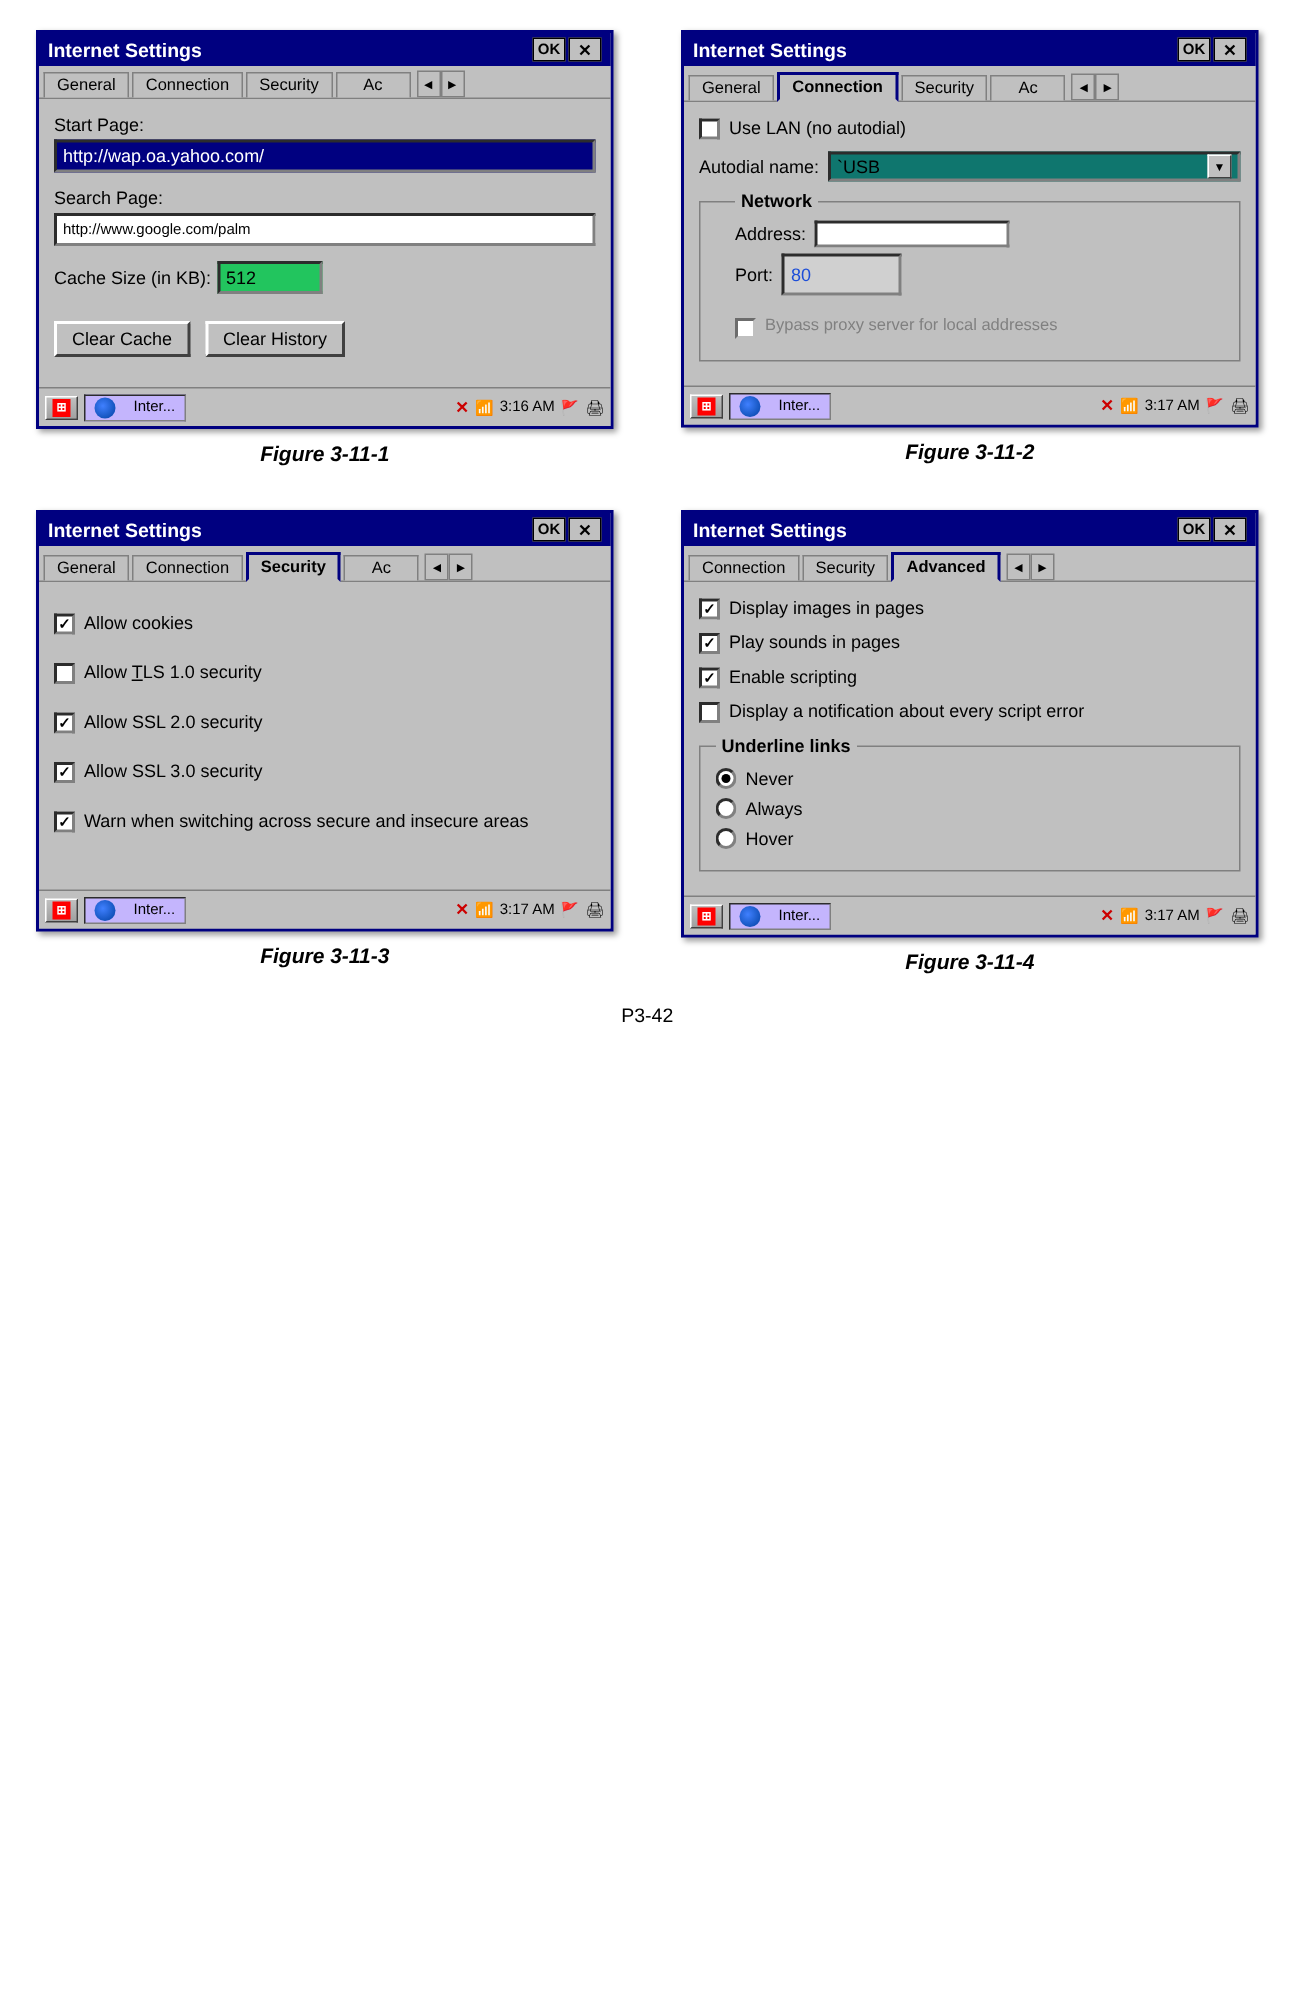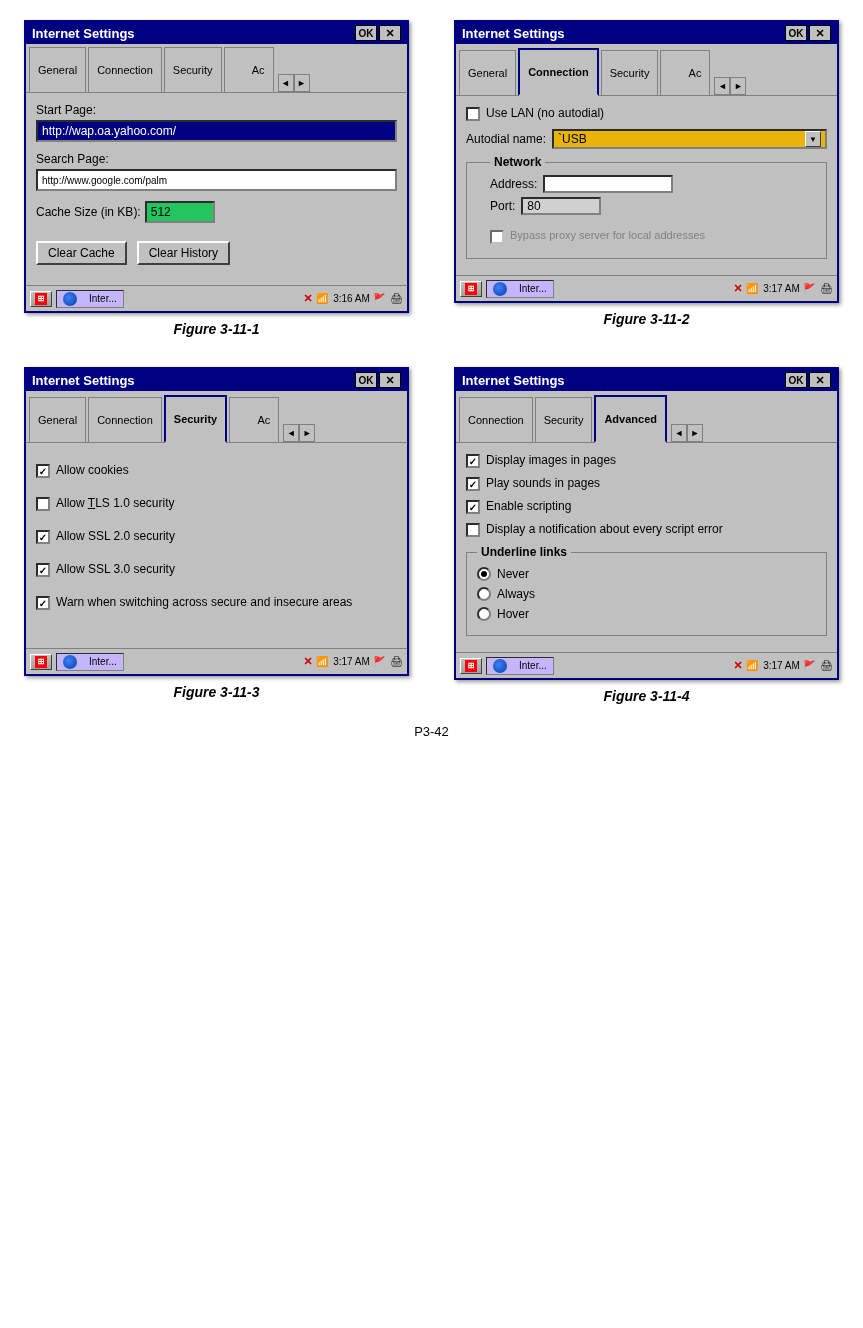--- a/index.html
+++ b/index.html
@@ -90,25 +90,25 @@
       background: #c0c0c0;
       padding: 3px 3px 0 3px;
       border-bottom: 1px solid #808080;
       gap: 2px;
     }
 
     .tab {
       background: #c0c0c0;
       border: 1px solid #808080;
       border-bottom: none;
-      padding: 16px 8px;
+      padding: 2px 8px;
       font-size: 11px;
       cursor: pointer;
       min-width: 50px;
-      text-align: right;
+      text-align: center;
     }
 
     .tab.active {
       background: #c0c0c0;
       border: 2px solid #000080;
       border-bottom: 2px solid #c0c0c0;
       font-weight: bold;
       position: relative;
       top: 1px;
       z-index: 1;
@@ -340,21 +340,21 @@
       display: flex;
       align-items: center;
       gap: 6px;
       margin-bottom: 6px;
       font-size: 12px;
     }
 
     .conn-dropdown {
       flex: 1;
       border: 2px inset #808080;
-      background: #eab308;
+      background: #0f766e;
       font-size: 12px;
       padding: 1px 4px;
       height: 20px;
       display: flex;
       align-items: center;
       justify-content: space-between;
     }
 
     .dropdown-arrow {
       background: #c0c0c0;
@@ -399,22 +399,22 @@
       padding: 1px 4px;
       height: 18px;
     }
 
     .port-input {
       width: 80px;
       border: 2px inset #808080;
       background: #d0d0d0;
       font-size: 12px;
       padding: 1px 4px;
-      height: 18px;
-      color: #000000;
+      height: 28px;
+      color: #1d4ed8;
     }
 
     .disabled-text {
       color: #808080;
     }
 
     .page-footer {
       margin-top: 20px;
       font-size: 13px;
       color: #000;

